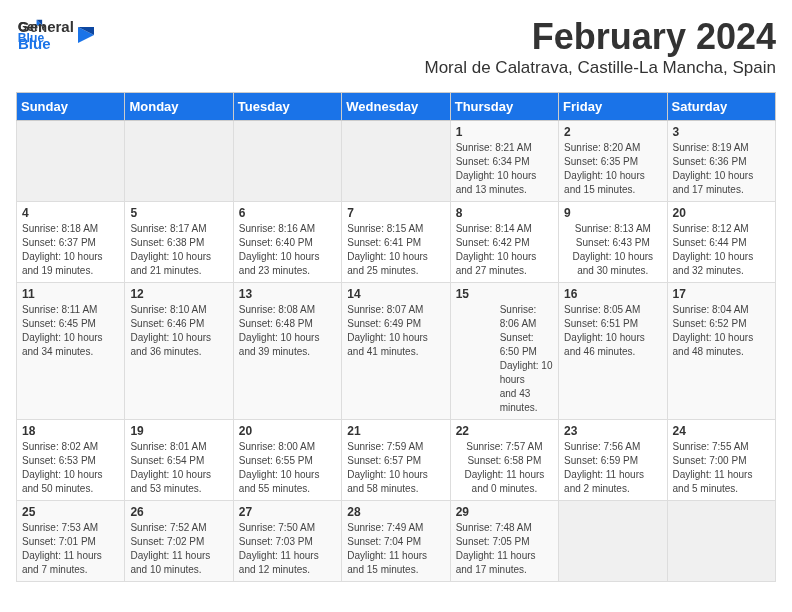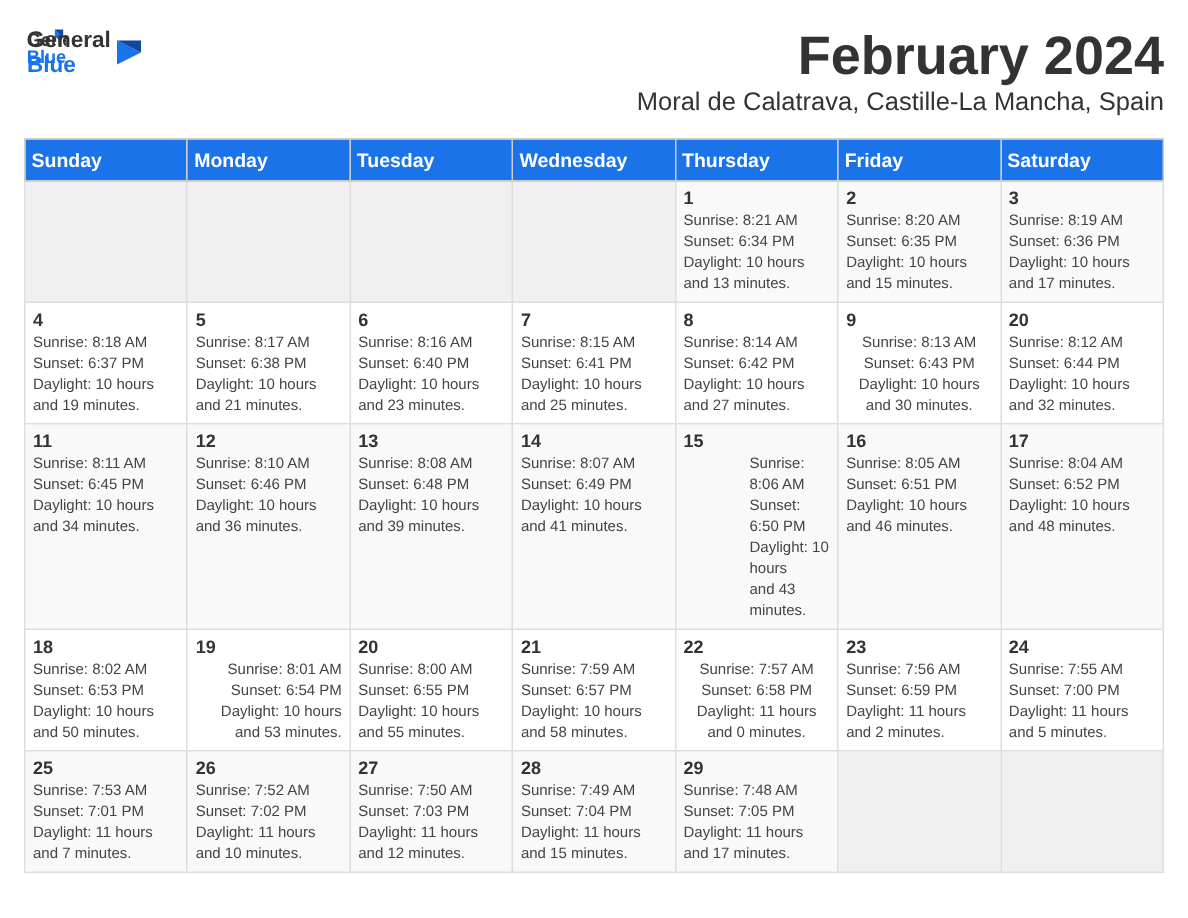--- a/index.html
+++ b/index.html
@@ -258,21 +258,21 @@
       <tr>
         <td>
           <div class="day-number">18</div>
           <div class="day-info" style="white-space: pre-line;">Sunrise: 8:02 AM
 Sunset: 6:53 PM
 Daylight: 10 hours
 and 50 minutes.</div>
         </td>
         <td>
           <div class="day-number">19</div>
-          <div class="day-info" style="white-space: pre-line; text-align: right;">Sunrise: 8:01 AM
+          <div class="day-info" style="white-space: pre-line;">Sunrise: 8:01 AM
 Sunset: 6:54 PM
 Daylight: 10 hours
 and 53 minutes.</div>
         </td>
         <td>
           <div class="day-number">20</div>
           <div class="day-info" style="white-space: pre-line;">Sunrise: 8:00 AM
 Sunset: 6:55 PM
 Daylight: 10 hours
 and 55 minutes.</div>

